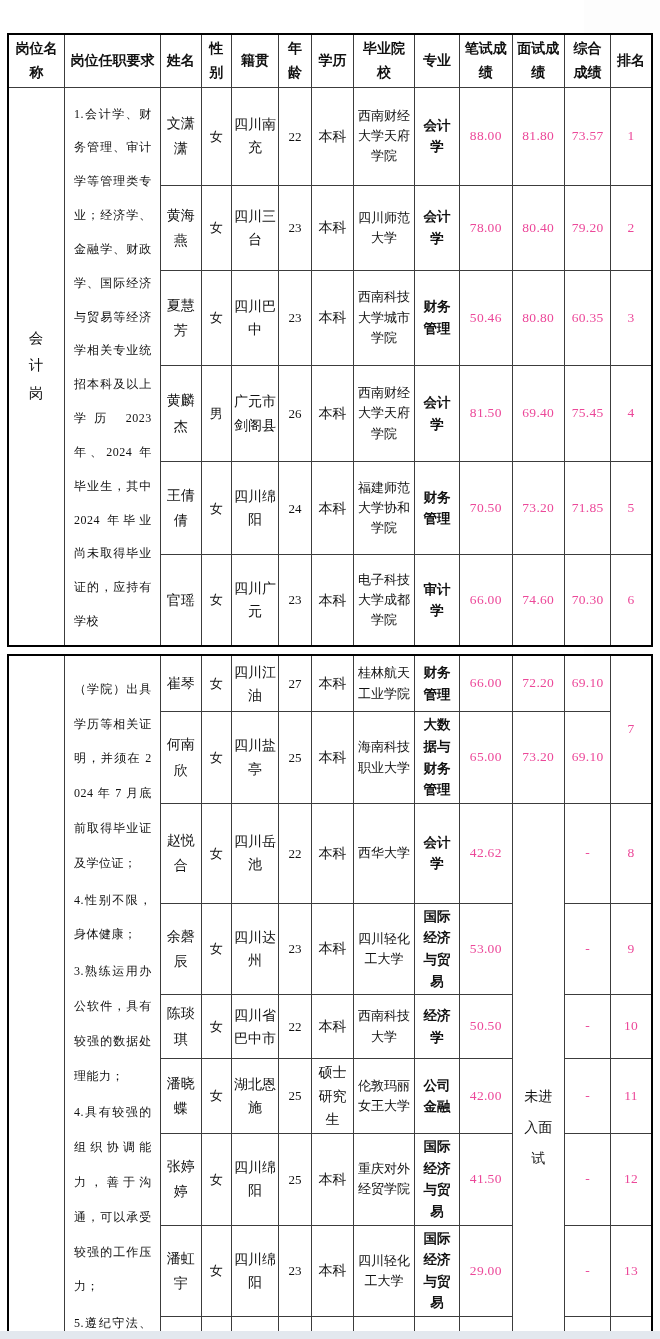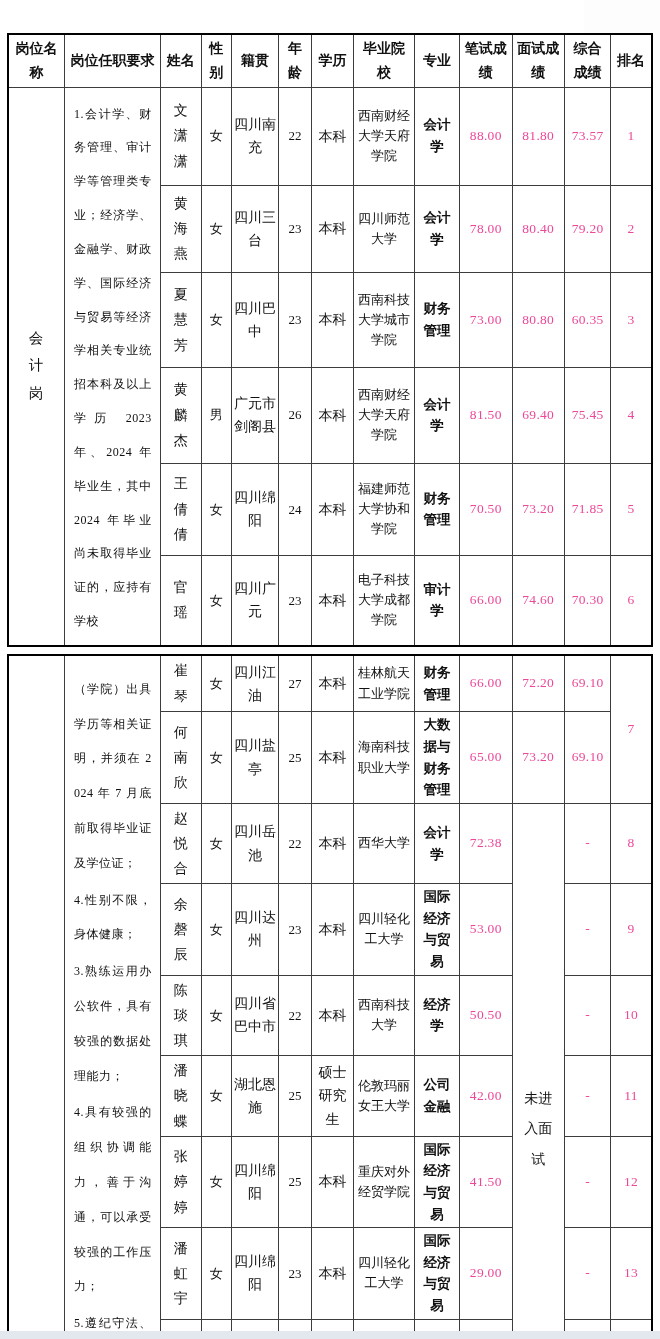--- a/index.html
+++ b/index.html
@@ -52,21 +52,21 @@
   .c-home{width:46px;}
   .c-age{width:32px;}
   .c-edu{width:41px;}
   .c-school{width:59px;}
   .c-major{width:44px;}
   .c-written{width:51px;}
   .c-interview{width:51px;}
   .c-overall{width:45px;}
   .c-rank{width:40px;}
   
-  td.name-cell{padding:2px 12px;line-height:1.8;}
+  td.name-cell{padding:2px 0;line-height:1.8;}
   td.sex-cell,td.age-cell{font-size:13px;}
   td.school-cell{font-size:13px;padding:2px 2px;line-height:1.55;}
   td.major-cell{font-size:13.5px;padding:2px 7px;line-height:1.6;font-weight:bold;}
   td.score-cell,td.rank-cell{
     font-size:13.5px;
     color:#ec4899;
     letter-spacing:0.3px;
   }
   td.pos-cell{
     font-size:14.5px;
@@ -159,21 +159,21 @@
       <td class="rank-cell">2</td>
     </tr>
     <tr style="height:87px">
       <td class="name-cell">夏慧芳</td>
       <td class="sex-cell">女</td>
       <td>四川巴中</td>
       <td class="age-cell">23</td>
       <td>本科</td>
       <td class="school-cell">西南科技大学城市学院</td>
       <td class="major-cell">财务管理</td>
-      <td class="score-cell">73.00</td>
+      <td class="score-cell">50.46</td>
       <td class="score-cell">80.80</td>
       <td class="score-cell">60.35</td>
       <td class="rank-cell">3</td>
     </tr>
     <tr style="height:88px">
       <td class="name-cell">黄麟杰</td>
       <td class="sex-cell">男</td>
       <td>广元市剑阁县</td>
       <td class="age-cell">26</td>
       <td>本科</td>
@@ -266,21 +266,21 @@
       <td class="score-cell">69.10</td>
     </tr>
     <tr style="height:62px">
       <td class="name-cell">赵悦合</td>
       <td class="sex-cell">女</td>
       <td>四川岳池</td>
       <td class="age-cell">22</td>
       <td>本科</td>
       <td class="school-cell">西华大学</td>
       <td class="major-cell">会计学</td>
-      <td class="score-cell">72.38</td>
+      <td class="score-cell">42.62</td>
       <td class="no-interview-cell" rowspan="7">未进入面试</td>
       <td class="score-cell">-</td>
       <td class="rank-cell">8</td>
     </tr>
     <tr style="height:83px">
       <td class="name-cell">余磬辰</td>
       <td class="sex-cell">女</td>
       <td>四川达州</td>
       <td class="age-cell">23</td>
       <td>本科</td>

